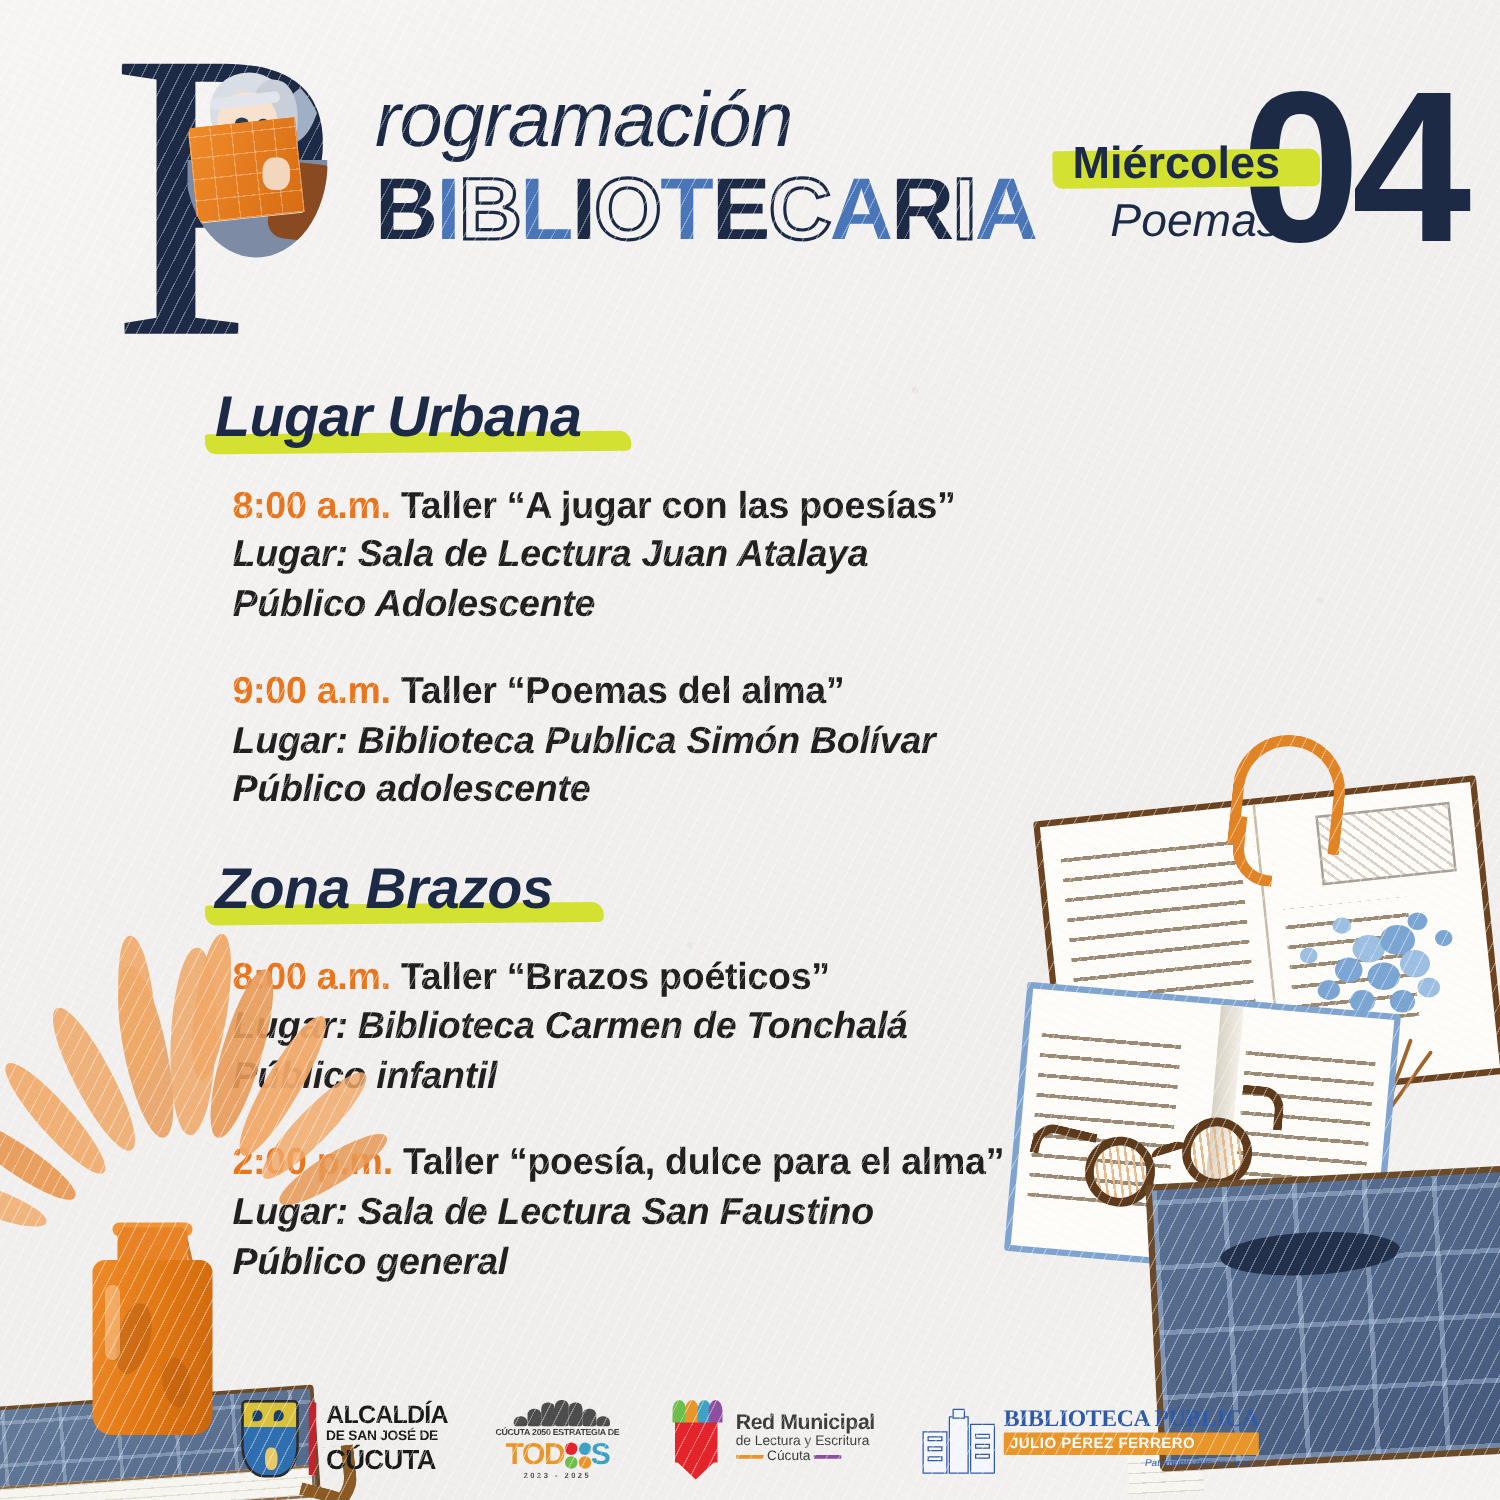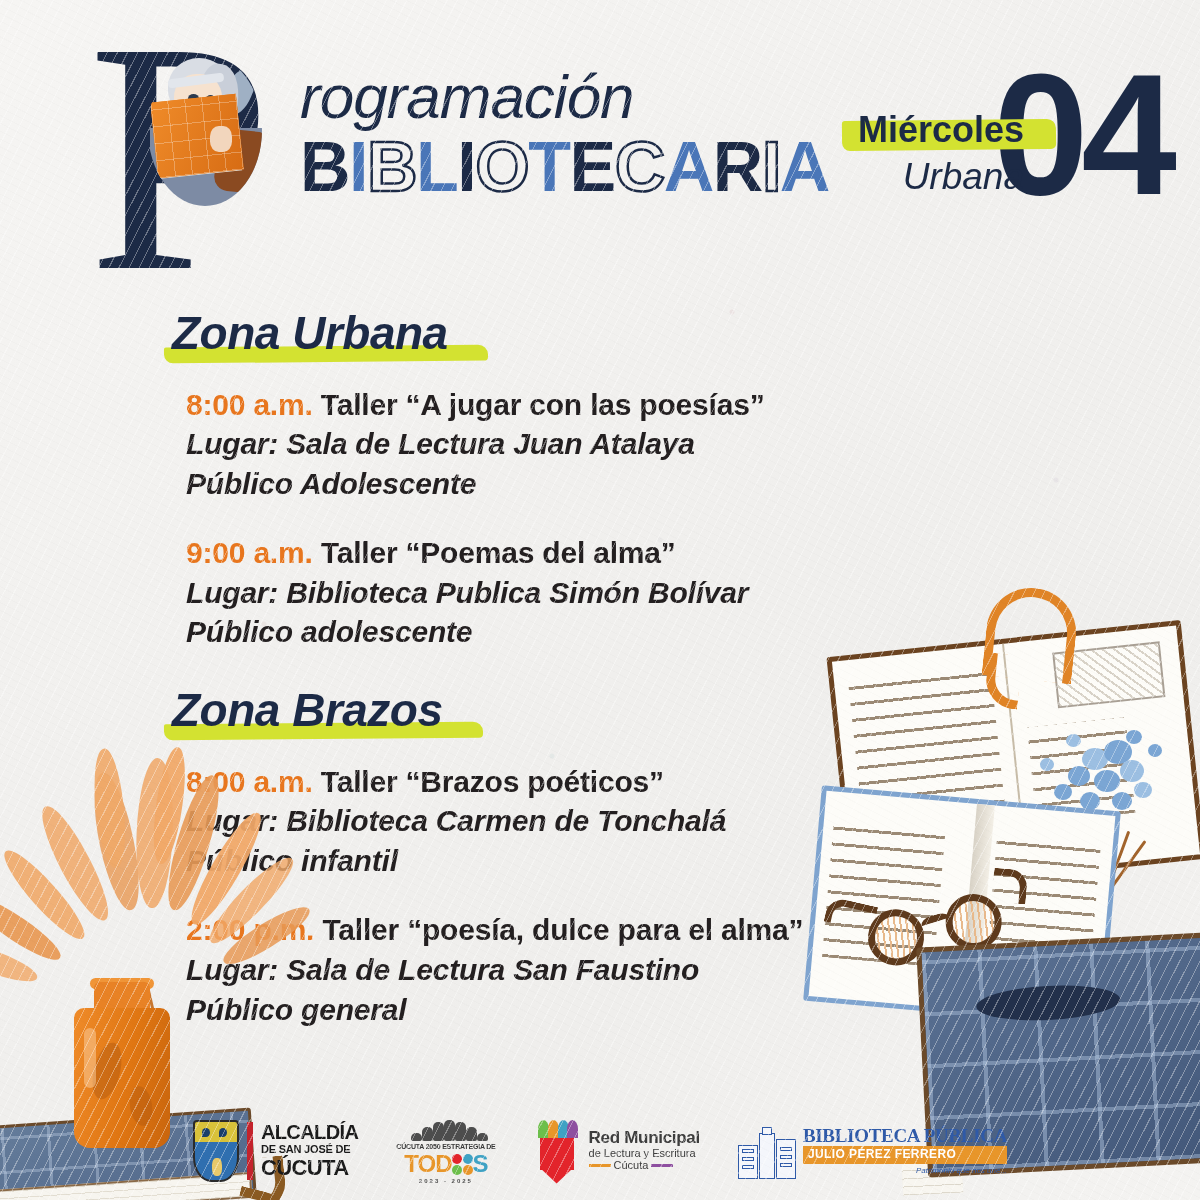--- a/index.html
+++ b/index.html
@@ -323,26 +323,26 @@
       <div class="t-prog">rogramación</div>
       <div class="t-biblio" id="biblio-word"><span class="l-navy">B</span><span class="l-blue">I</span><span class="l-out">B</span><span class="l-blue">L</span><span class="l-navy">I</span><span class="l-out">O</span><span class="l-blue">T</span><span class="l-navy">E</span><span class="l-out">C</span><span class="l-blue">A</span><span class="l-navy">R</span><span class="l-out">I</span><span class="l-blue">A</span></div>
     </div>
 
     <div class="dateblock">
       <div class="daynum">04</div>
       <div class="dow-wrap">
         <div class="dow-hl"></div>
         <div class="dow">Miércoles</div>
       </div>
-      <div class="month">Urbana</div>
+      <div class="month">Poemas</div>
     </div>
   </div>
 
   <div class="schedule" id="schedule">
-      <div class="zone"><div class="zone-title">Zona Urbana</div></div>
+      <div class="zone"><div class="zone-title">Lugar Urbana</div></div>
       <div class="events">
         <div class="event">
           <div class="ev-line1"><span class="ev-time">8:00 a.m.</span> <span>Taller “A jugar con las poesías”</span></div>
           <div class="ev-line2">Lugar: Sala de Lectura Juan Atalaya</div>
           <div class="ev-line3">Público Adolescente</div>
         </div>
         <div class="event">
           <div class="ev-line1"><span class="ev-time">9:00 a.m.</span> <span>Taller “Poemas del alma”</span></div>
           <div class="ev-line2">Lugar: Biblioteca Publica Simón Bolívar</div>
           <div class="ev-line3">Público adolescente</div>

